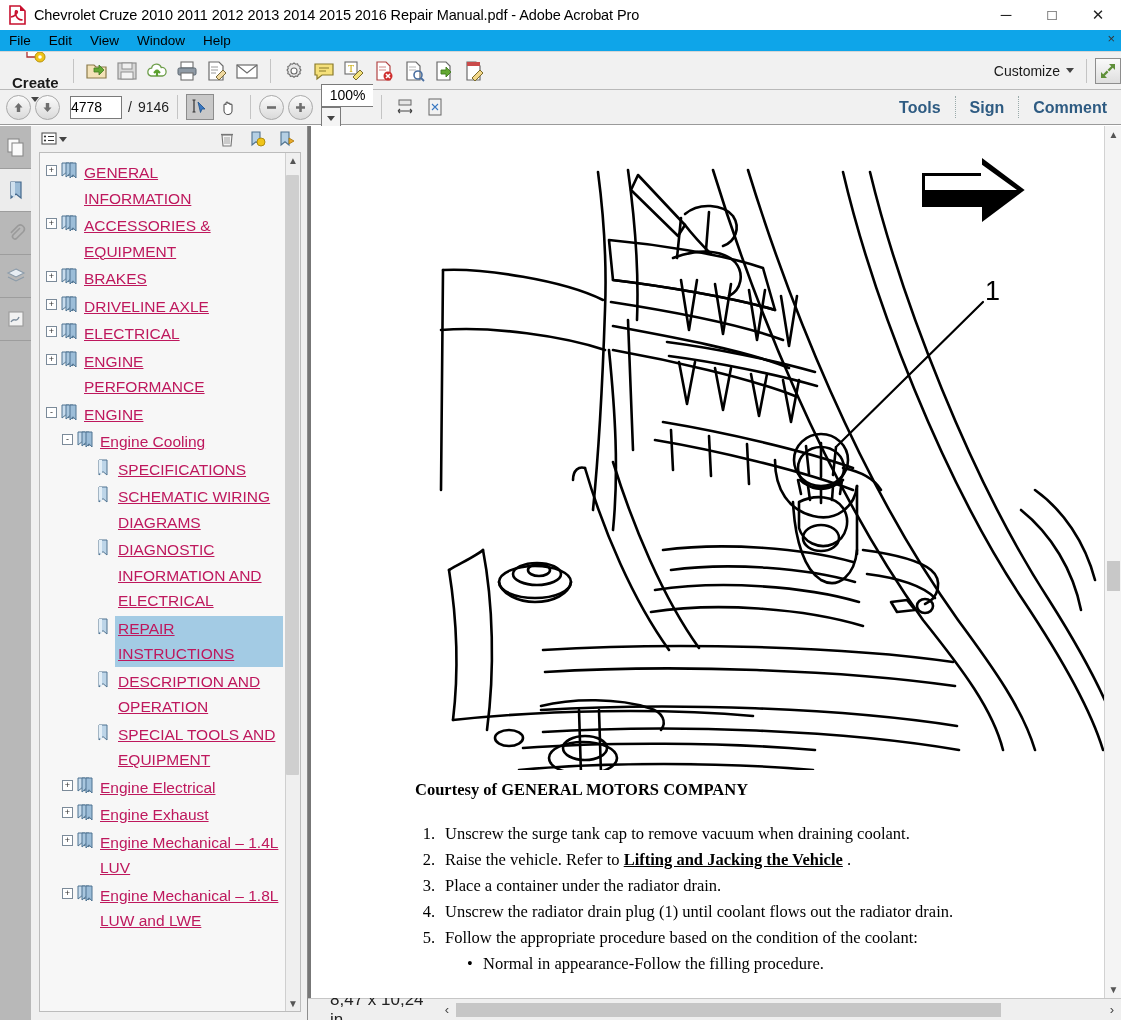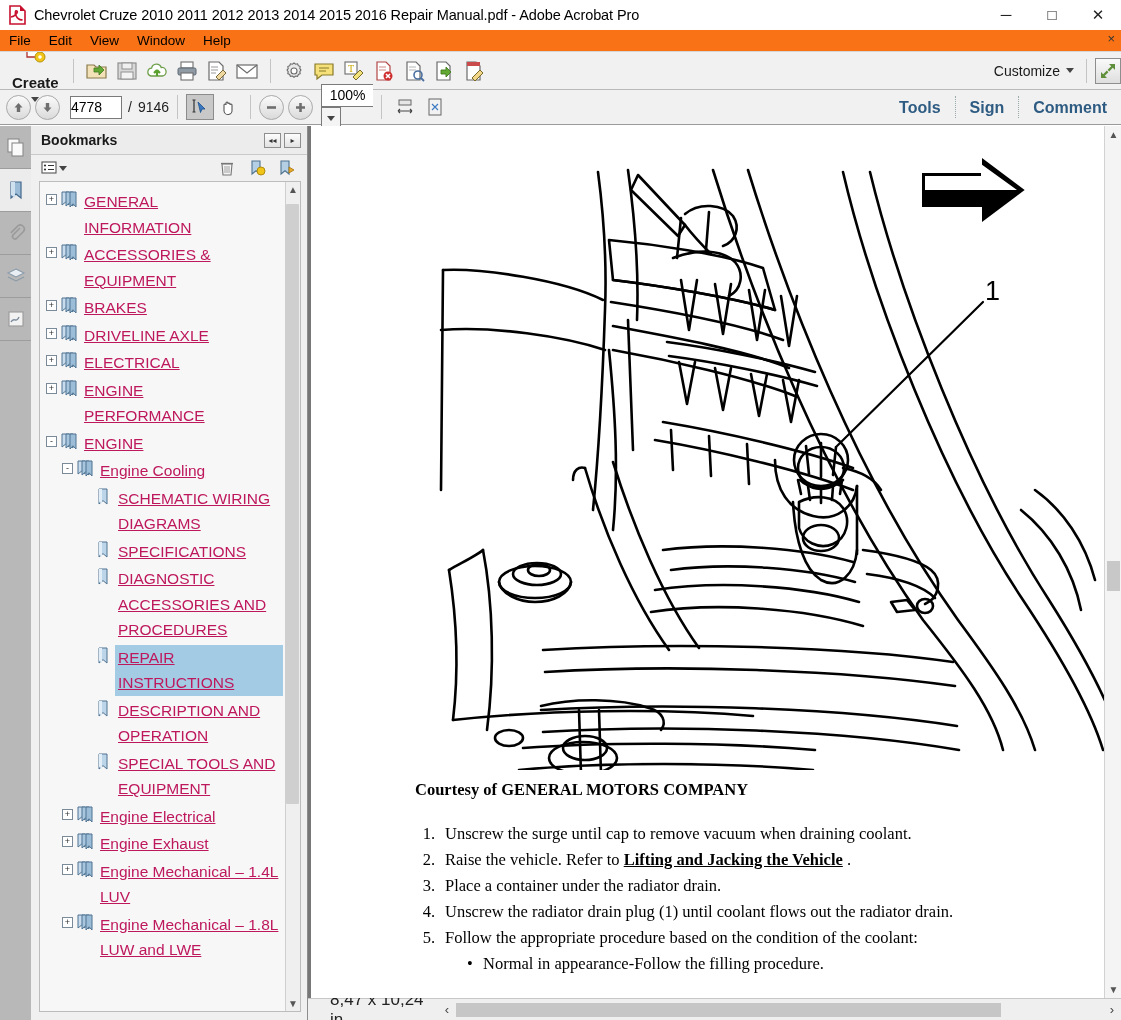--- a/index.html
+++ b/index.html
@@ -28,21 +28,21 @@
   }
   .win-btns { margin-left: auto; display: flex; height: 30px; }
   .win-btn {
     width: 46px; height: 30px; display: flex;
     align-items: center; justify-content: center;
     font-size: 15px; color: #222;
   }
 
   
   .menubar {
-    height: 22px; background: #f97316;
+    height: 22px; background: #0ea5e9;
     display: flex; align-items: center;
     border-bottom: 1px solid #d6d6d6;
     position: relative;
   }
   .menu-item {
     font-size: 13.5px; color: #000;
     padding: 2px 9px; line-height: 18px;
   }
   .menubar-close {
     position: absolute; right: 6px; top: 2px;
@@ -482,27 +482,20 @@
       <div class="rail-btn">
         <svg width="22" height="22" viewBox="0 0 22 22">
           <rect x="4" y="4" width="14" height="14" fill="#f2f2f2" stroke="#9a9a9a" stroke-width="1.1"></rect>
           <path d="M6 14 c3 -6 5 2 8 -5" fill="none" stroke="#7a8a9a" stroke-width="1.4"></path>
         </svg>
       </div>
       <div class="rail-fill"></div>
     </div>
 
     <div class="bm-panel">
-      <div class="bm-header">
-        <span class="bm-title">Bookmarks</span>
-        <div class="bm-hdr-btns">
-          <div class="mini-btn">◂◂</div>
-          <div class="mini-btn">▸</div>
-        </div>
-      </div>
       <div class="bm-toolbar">
         <div class="bm-tb-icon">
           <svg width="20" height="16" viewBox="0 0 20 16">
             <rect x="1" y="2" width="14" height="11" fill="#fff" stroke="#555" stroke-width="1.1"></rect>
             <circle cx="4" cy="5.5" r="1.1" fill="#333"></circle>
               <circle cx="4" cy="9.5" r="1.1" fill="#333"></circle>
             <path d="M7 5.5 h6 M7 9.5 h6" stroke="#333" stroke-width="1"></path>
           </svg>
         </div>
         <span class="caret-sm" style="margin-left:-4px;"></span>
@@ -602,37 +595,37 @@
                   <path d="M11 2 h6 v15 l-3 -3.2 l-3 3.2 z" fill="#9cbdd8" stroke="#4e7391" stroke-width="1"></path>
                 </svg></span>
               <span class="bm-label">Engine Cooling</span>
             </div>
             <div class="bm-row lvl3">
               <span class="bm-toggle none"></span>
               <span class="bm-ico"><svg width="20" height="20" viewBox="0 0 20 20">
                   <path d="M6 2 h8 v15 l-4 -3.4 l-4 3.4 z" fill="#bdd5e8" stroke="#4e7391" stroke-width="1"></path>
                   <path d="M6 2 h3 v15 l-3 -2.6 z" fill="#e2eef7"></path>
                 </svg></span>
-              <span class="bm-label">SCHEMATIC WIRING DIAGRAMS</span>
+              <span class="bm-label">SPECIFICATIONS</span>
             </div>
             <div class="bm-row lvl3">
               <span class="bm-toggle none"></span>
               <span class="bm-ico"><svg width="20" height="20" viewBox="0 0 20 20">
                   <path d="M6 2 h8 v15 l-4 -3.4 l-4 3.4 z" fill="#bdd5e8" stroke="#4e7391" stroke-width="1"></path>
                   <path d="M6 2 h3 v15 l-3 -2.6 z" fill="#e2eef7"></path>
                 </svg></span>
-              <span class="bm-label">SPECIFICATIONS</span>
+              <span class="bm-label">SCHEMATIC WIRING DIAGRAMS</span>
             </div>
             <div class="bm-row lvl3">
               <span class="bm-toggle none"></span>
               <span class="bm-ico"><svg width="20" height="20" viewBox="0 0 20 20">
                   <path d="M6 2 h8 v15 l-4 -3.4 l-4 3.4 z" fill="#bdd5e8" stroke="#4e7391" stroke-width="1"></path>
                   <path d="M6 2 h3 v15 l-3 -2.6 z" fill="#e2eef7"></path>
                 </svg></span>
-              <span class="bm-label">DIAGNOSTIC ACCESSORIES AND PROCEDURES</span>
+              <span class="bm-label">DIAGNOSTIC INFORMATION AND ELECTRICAL</span>
             </div>
             <div class="bm-row lvl3">
               <span class="bm-toggle none"></span>
               <span class="bm-ico"><svg width="20" height="20" viewBox="0 0 20 20">
                   <path d="M6 2 h8 v15 l-4 -3.4 l-4 3.4 z" fill="#bdd5e8" stroke="#4e7391" stroke-width="1"></path>
                   <path d="M6 2 h3 v15 l-3 -2.6 z" fill="#e2eef7"></path>
                 </svg></span>
               <span class="bm-label sel">REPAIR INSTRUCTIONS</span>
             </div>
             <div class="bm-row lvl3">
@@ -816,21 +809,21 @@
             </g>
 
             <text x="562" y="150" font-family="Liberation Sans, sans-serif" font-size="27" fill="#000">1</text>
           </svg>
 
           <div class="doc-text">
             <div class="fig-courtesy">Courtesy of GENERAL MOTORS COMPANY</div>
             <div class="steps" id="steps-container">
                 <div class="step">
                   <span class="step-num">1.</span>
-                  <span class="step-txt">Unscrew the surge until cap to remove vacuum when draining coolant.</span>
+                  <span class="step-txt">Unscrew the surge tank cap to remove vacuum when draining coolant.</span>
                 </div>
                 <div class="step">
                   <span class="step-num">2.</span>
                   <span class="step-txt">Raise the vehicle. Refer to <u>Lifting and Jacking the Vehicle</u> .</span>
                 </div>
                 <div class="step">
                   <span class="step-num">3.</span>
                   <span class="step-txt">Place a container under the radiator drain.</span>
                 </div>
                 <div class="step">

